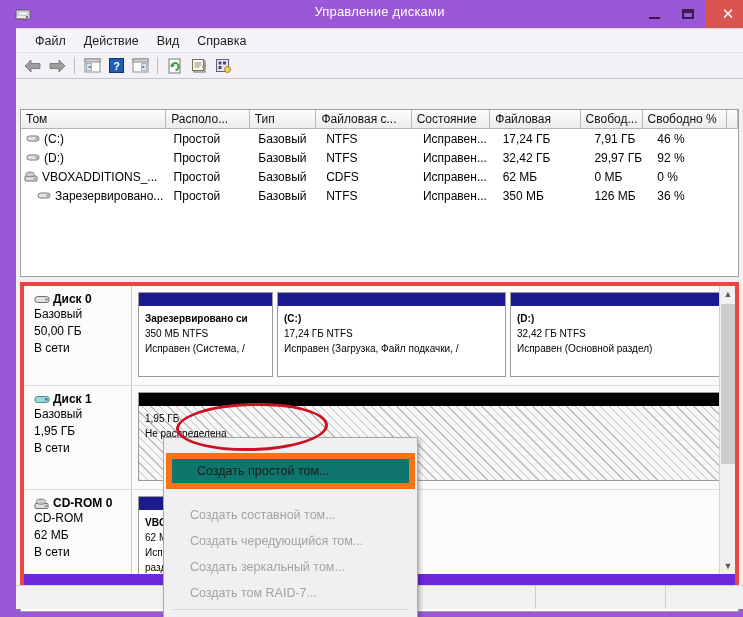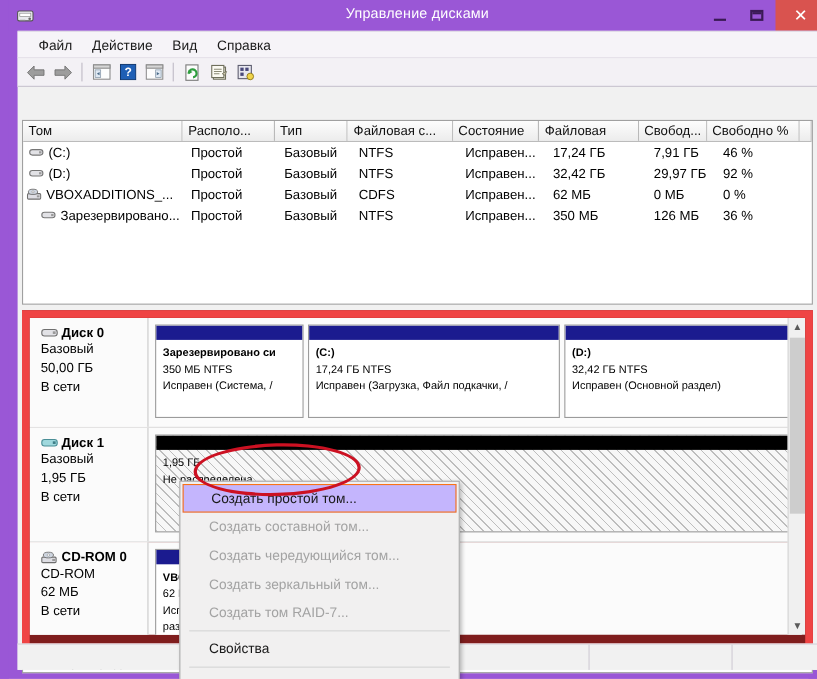--- a/index.html
+++ b/index.html
@@ -114,22 +114,22 @@
     font-size: 12px; color: #000;
     padding: 0 5px;
     overflow: hidden; white-space: nowrap;
   }
   .vol-icon { width: 14px; height: 11px; margin-right: 4px; flex: none; }
 
   
   .graphpane {
     position: absolute; left: 4px; top: 253px;
     width: 719px; height: 310px;
-    background: #7f1d1d;
-    border: 7px solid #ef4444;
+    background: #6d28d9;
+    border: 4px solid #ef4444;
     overflow: hidden;
   }
   .gp-scrollarea {
     position: absolute; left: 0; top: 0;
     width: 702px; height: 288px;
     overflow: hidden;
   }
   .disk-row {
     display: flex;
     border-bottom: 1px solid #dcdcdc;
@@ -215,23 +215,23 @@
     box-shadow: 2px 2px 4px rgba(0,0,0,.28);
     padding: 2px 0;
     z-index: 40;
   }
   .ctx-item {
     font-size: 12.5px; color: #1a1a1a;
     padding: 6px 10px 6px 26px;
     white-space: nowrap;
   }
   .ctx-item.highlight {
-    background: #c4b5fd;
-    border: 1px solid #f97316;
-    margin: 0 2px;
+    background: #0f766e;
+    border: 6px solid #f97316;
+    margin: 13px 2px;
     padding: 5px 9px 5px 25px;
   }
   .ctx-item.disabled { color: #a3a3a3; }
   .ctx-sep { height: 1px; background: #d5d5d5; margin: 3px 8px; }
 
   
   .annot-ellipse {
     position: absolute; left: 168px; top: 403px;
     width: 152px; height: 48px;
     border: 3px solid #cc1122;

